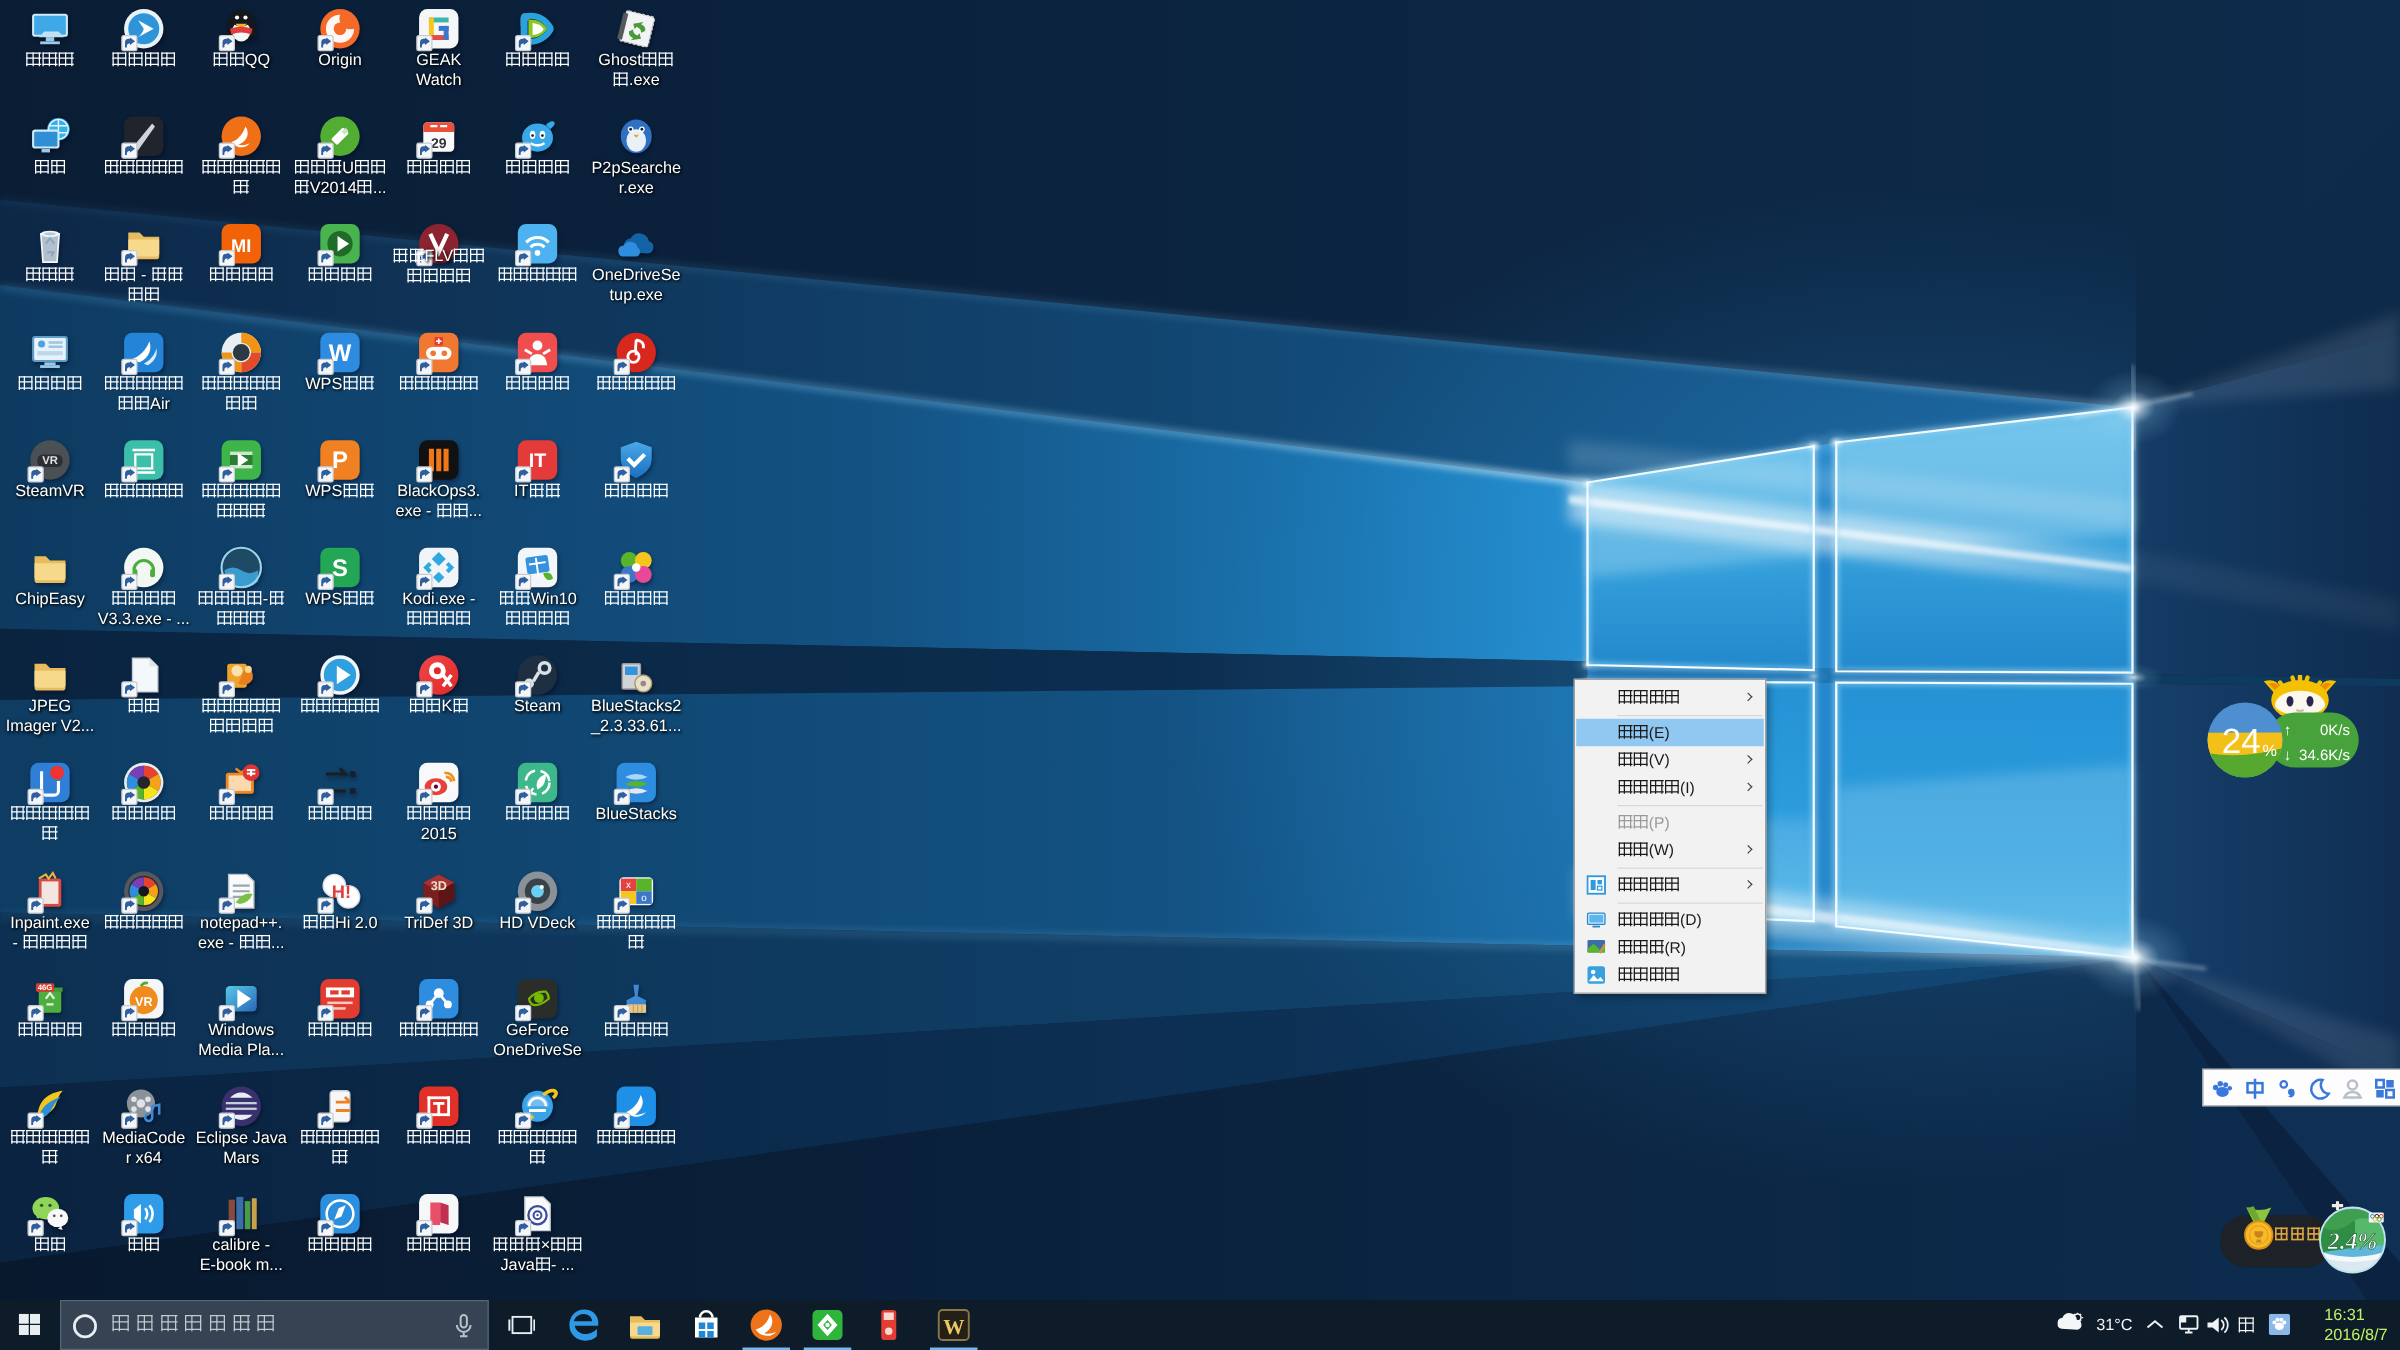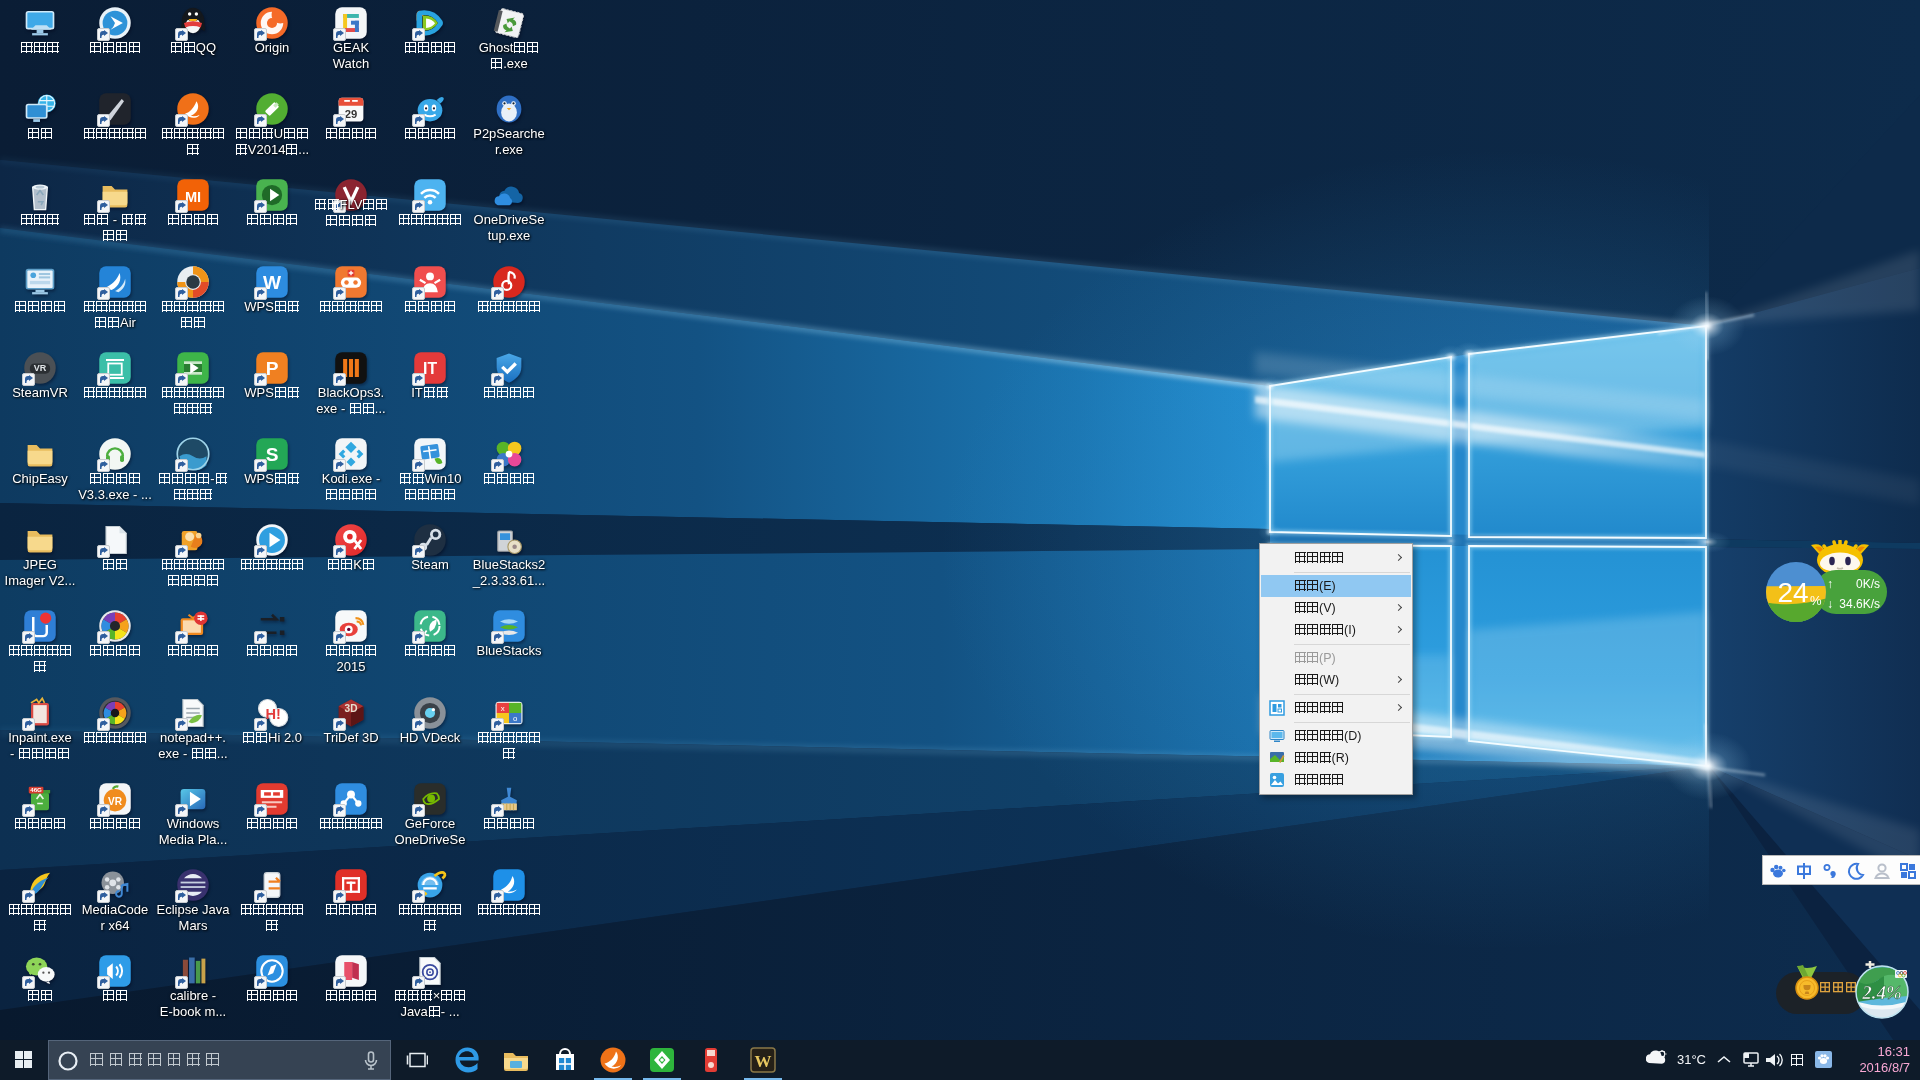--- a/index.html
+++ b/index.html
@@ -41,21 +41,21 @@
 .runln{position:absolute;top:38px;width:38px;height:2px;background:#76b9ed}
 #tray{position:absolute;right:0;top:0;height:40px}
 #tray>svg{position:absolute;top:11px}
 #tray>svg:nth-of-type(1){right:252px;top:10px}
 .trtx{position:absolute;right:214px;top:12px;font-size:13px;color:#f4f6f8}
 #tray>svg:nth-of-type(2){right:188px;top:12px}
 #tray>svg:nth-of-type(3){right:160px}
 #tray>svg:nth-of-type(4){right:136px}
 .trzh{position:absolute;right:116px;top:12px;font-size:14px;color:#f4f6f8}
 #tray>svg:nth-of-type(5){right:88px;top:11px}
-#clock{position:absolute;right:10px;top:4px;color:#f9a8d4;font-size:13px;text-align:right;line-height:16px}
+#clock{position:absolute;right:10px;top:4px;color:#bef264;font-size:13px;line-height:16px}
 </style></head>
 <body>
 <div id="stage">
 <svg id="wall" width="1920" height="1080" viewBox="0 0 1920 1080" preserveAspectRatio="none">
 <defs>
 <linearGradient id="bgA" x1="0" y1="0" x2="1" y2="0">
           <stop offset="0" stop-color="#0a1d35"></stop>
           <stop offset="1" stop-color="#0d2b4b"></stop>
         </linearGradient>
 <linearGradient id="bgB" x1="0" y1="0" x2="1" y2="0">

